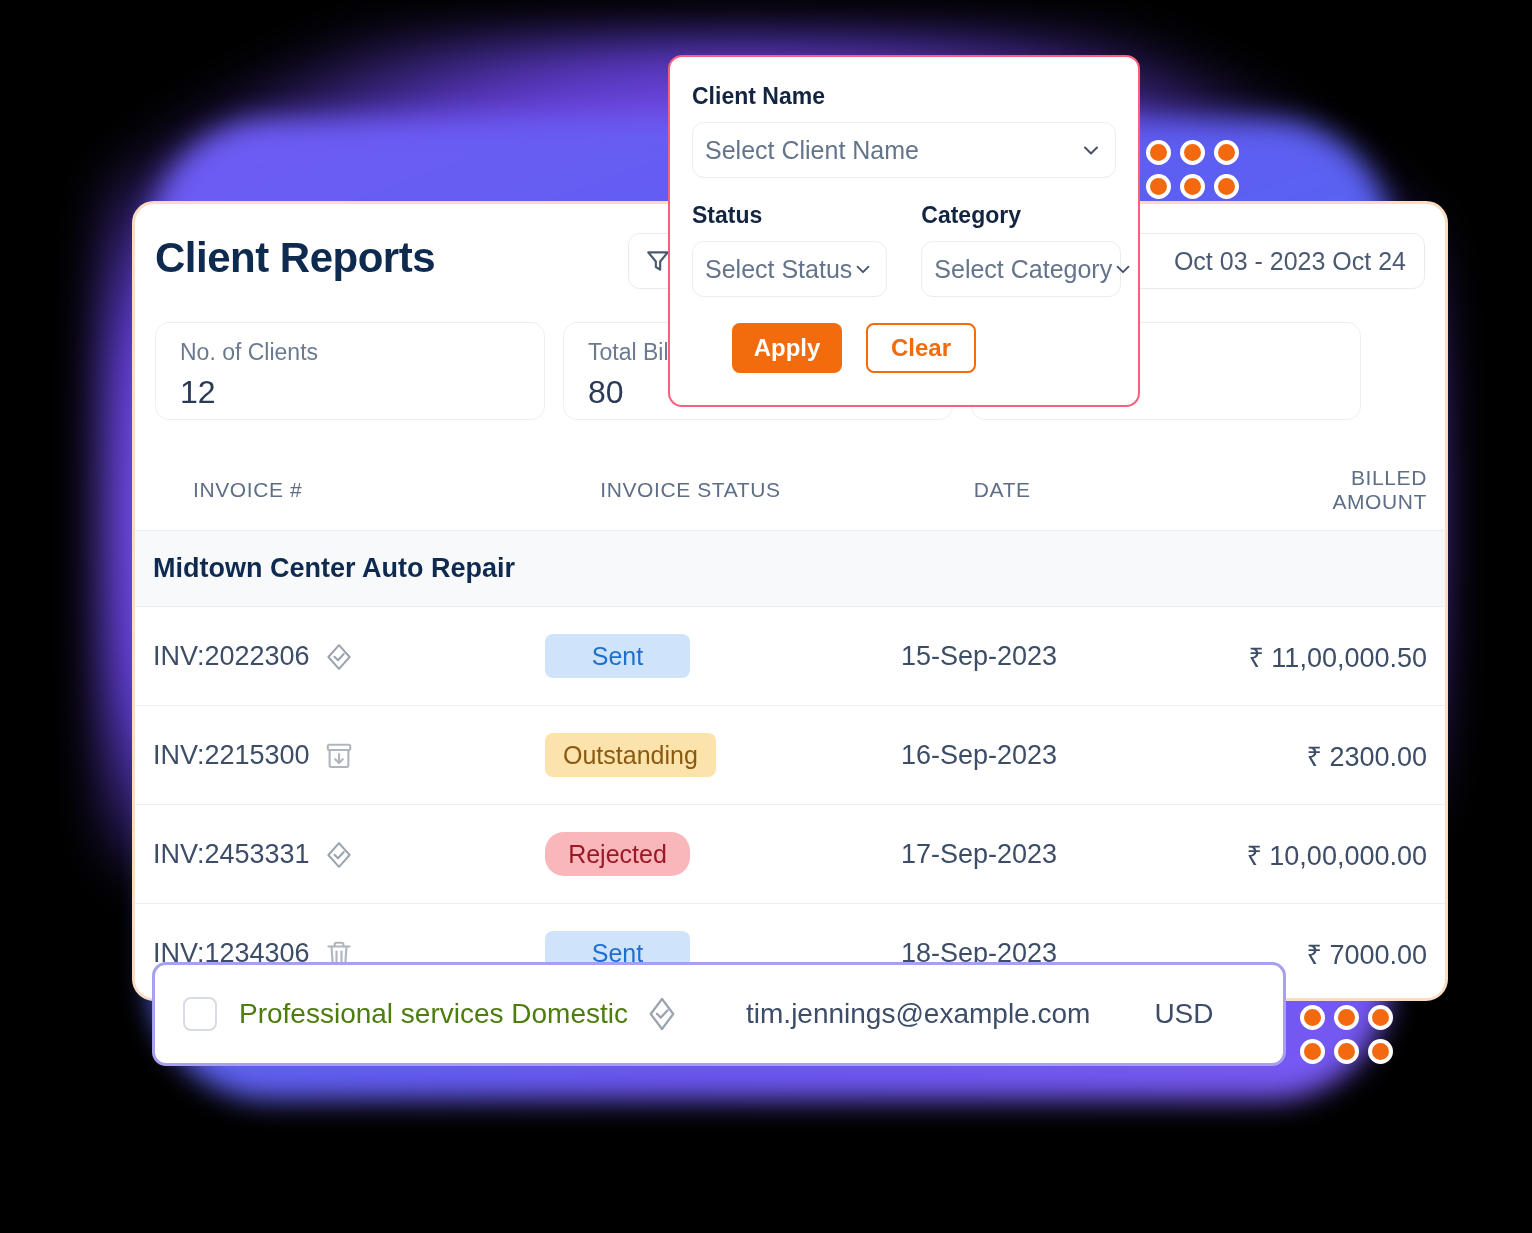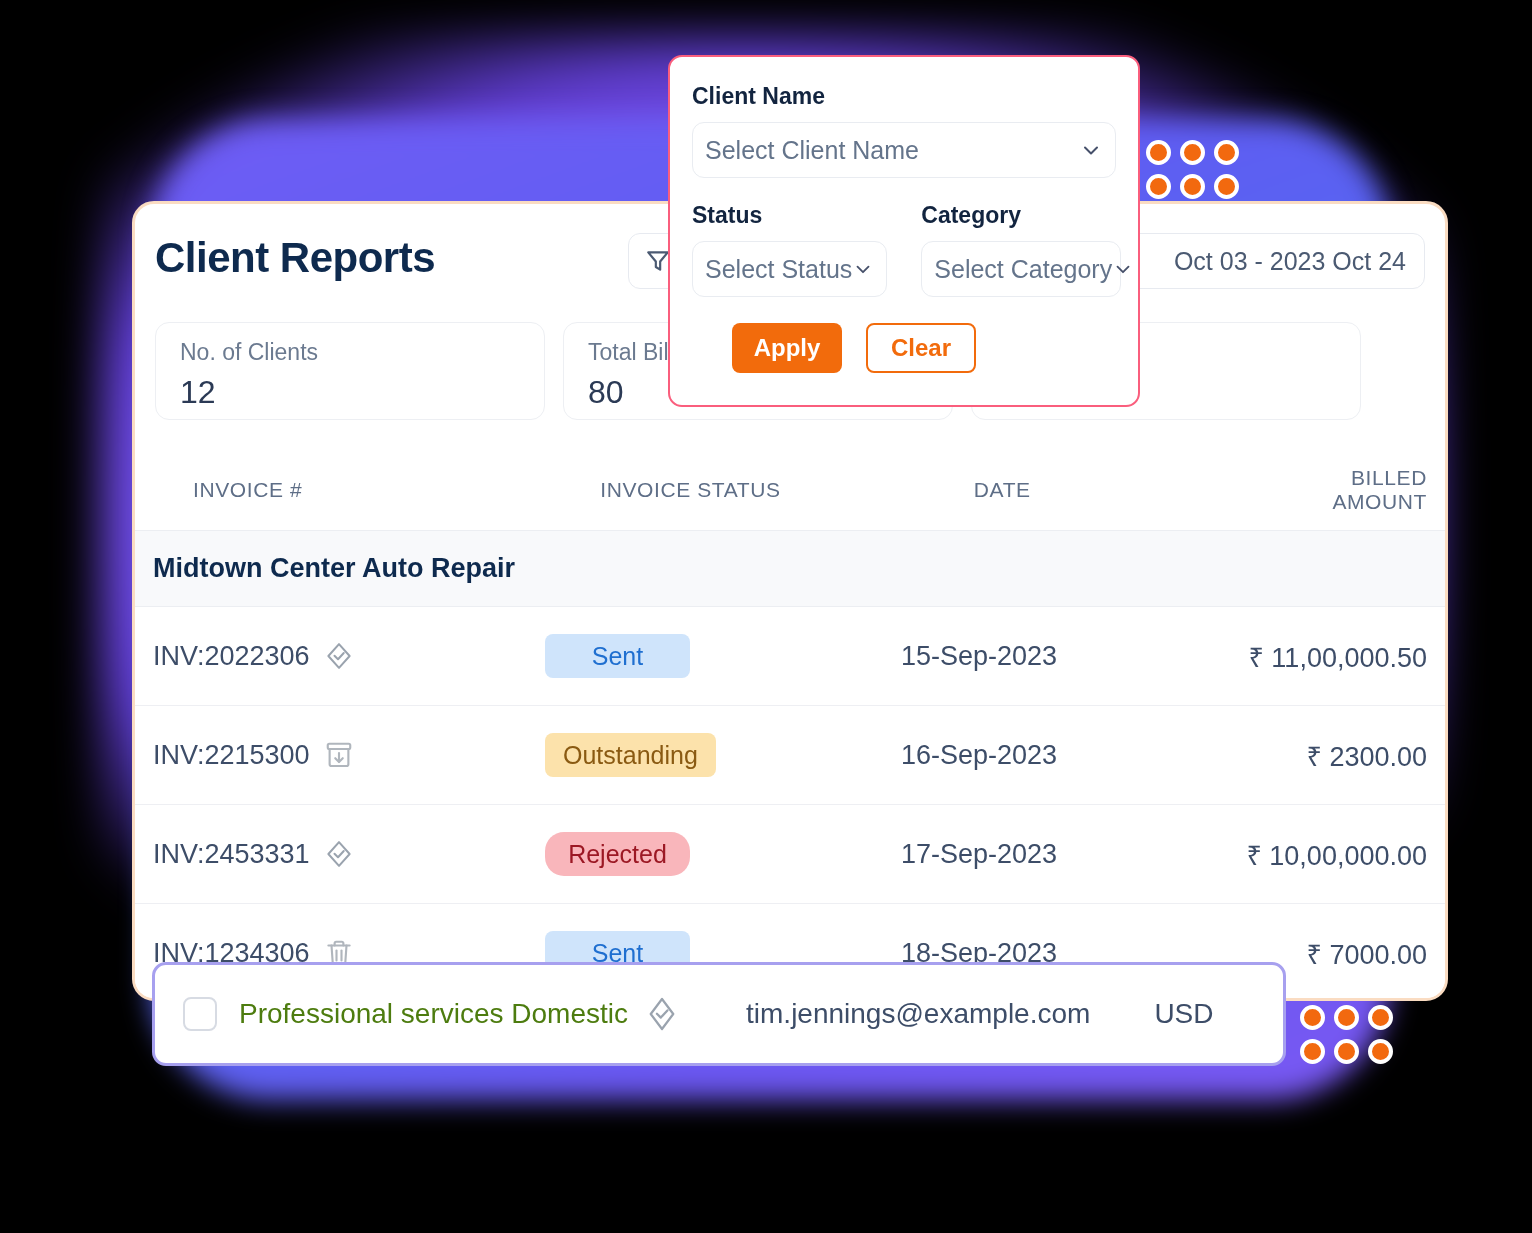--- a/index.html
+++ b/index.html
@@ -182,21 +182,21 @@
     display: flex;
     align-items: center;
     height: 99px;
     padding: 0 18px;
     border-bottom: 1px solid #eeeff3;
     background: #fff;
   }
   .inv-cell {
     width: 392px;
     display: flex;
-    align-items: flex-start;
+    align-items: flex-end;
     gap: 14px;
   }
   .inv-id {
     font-size: 27px;
     color: #3d4d68;
   }
   .status-cell { width: 356px; }
   .badge {
     display: inline-flex;
     align-items: center;

